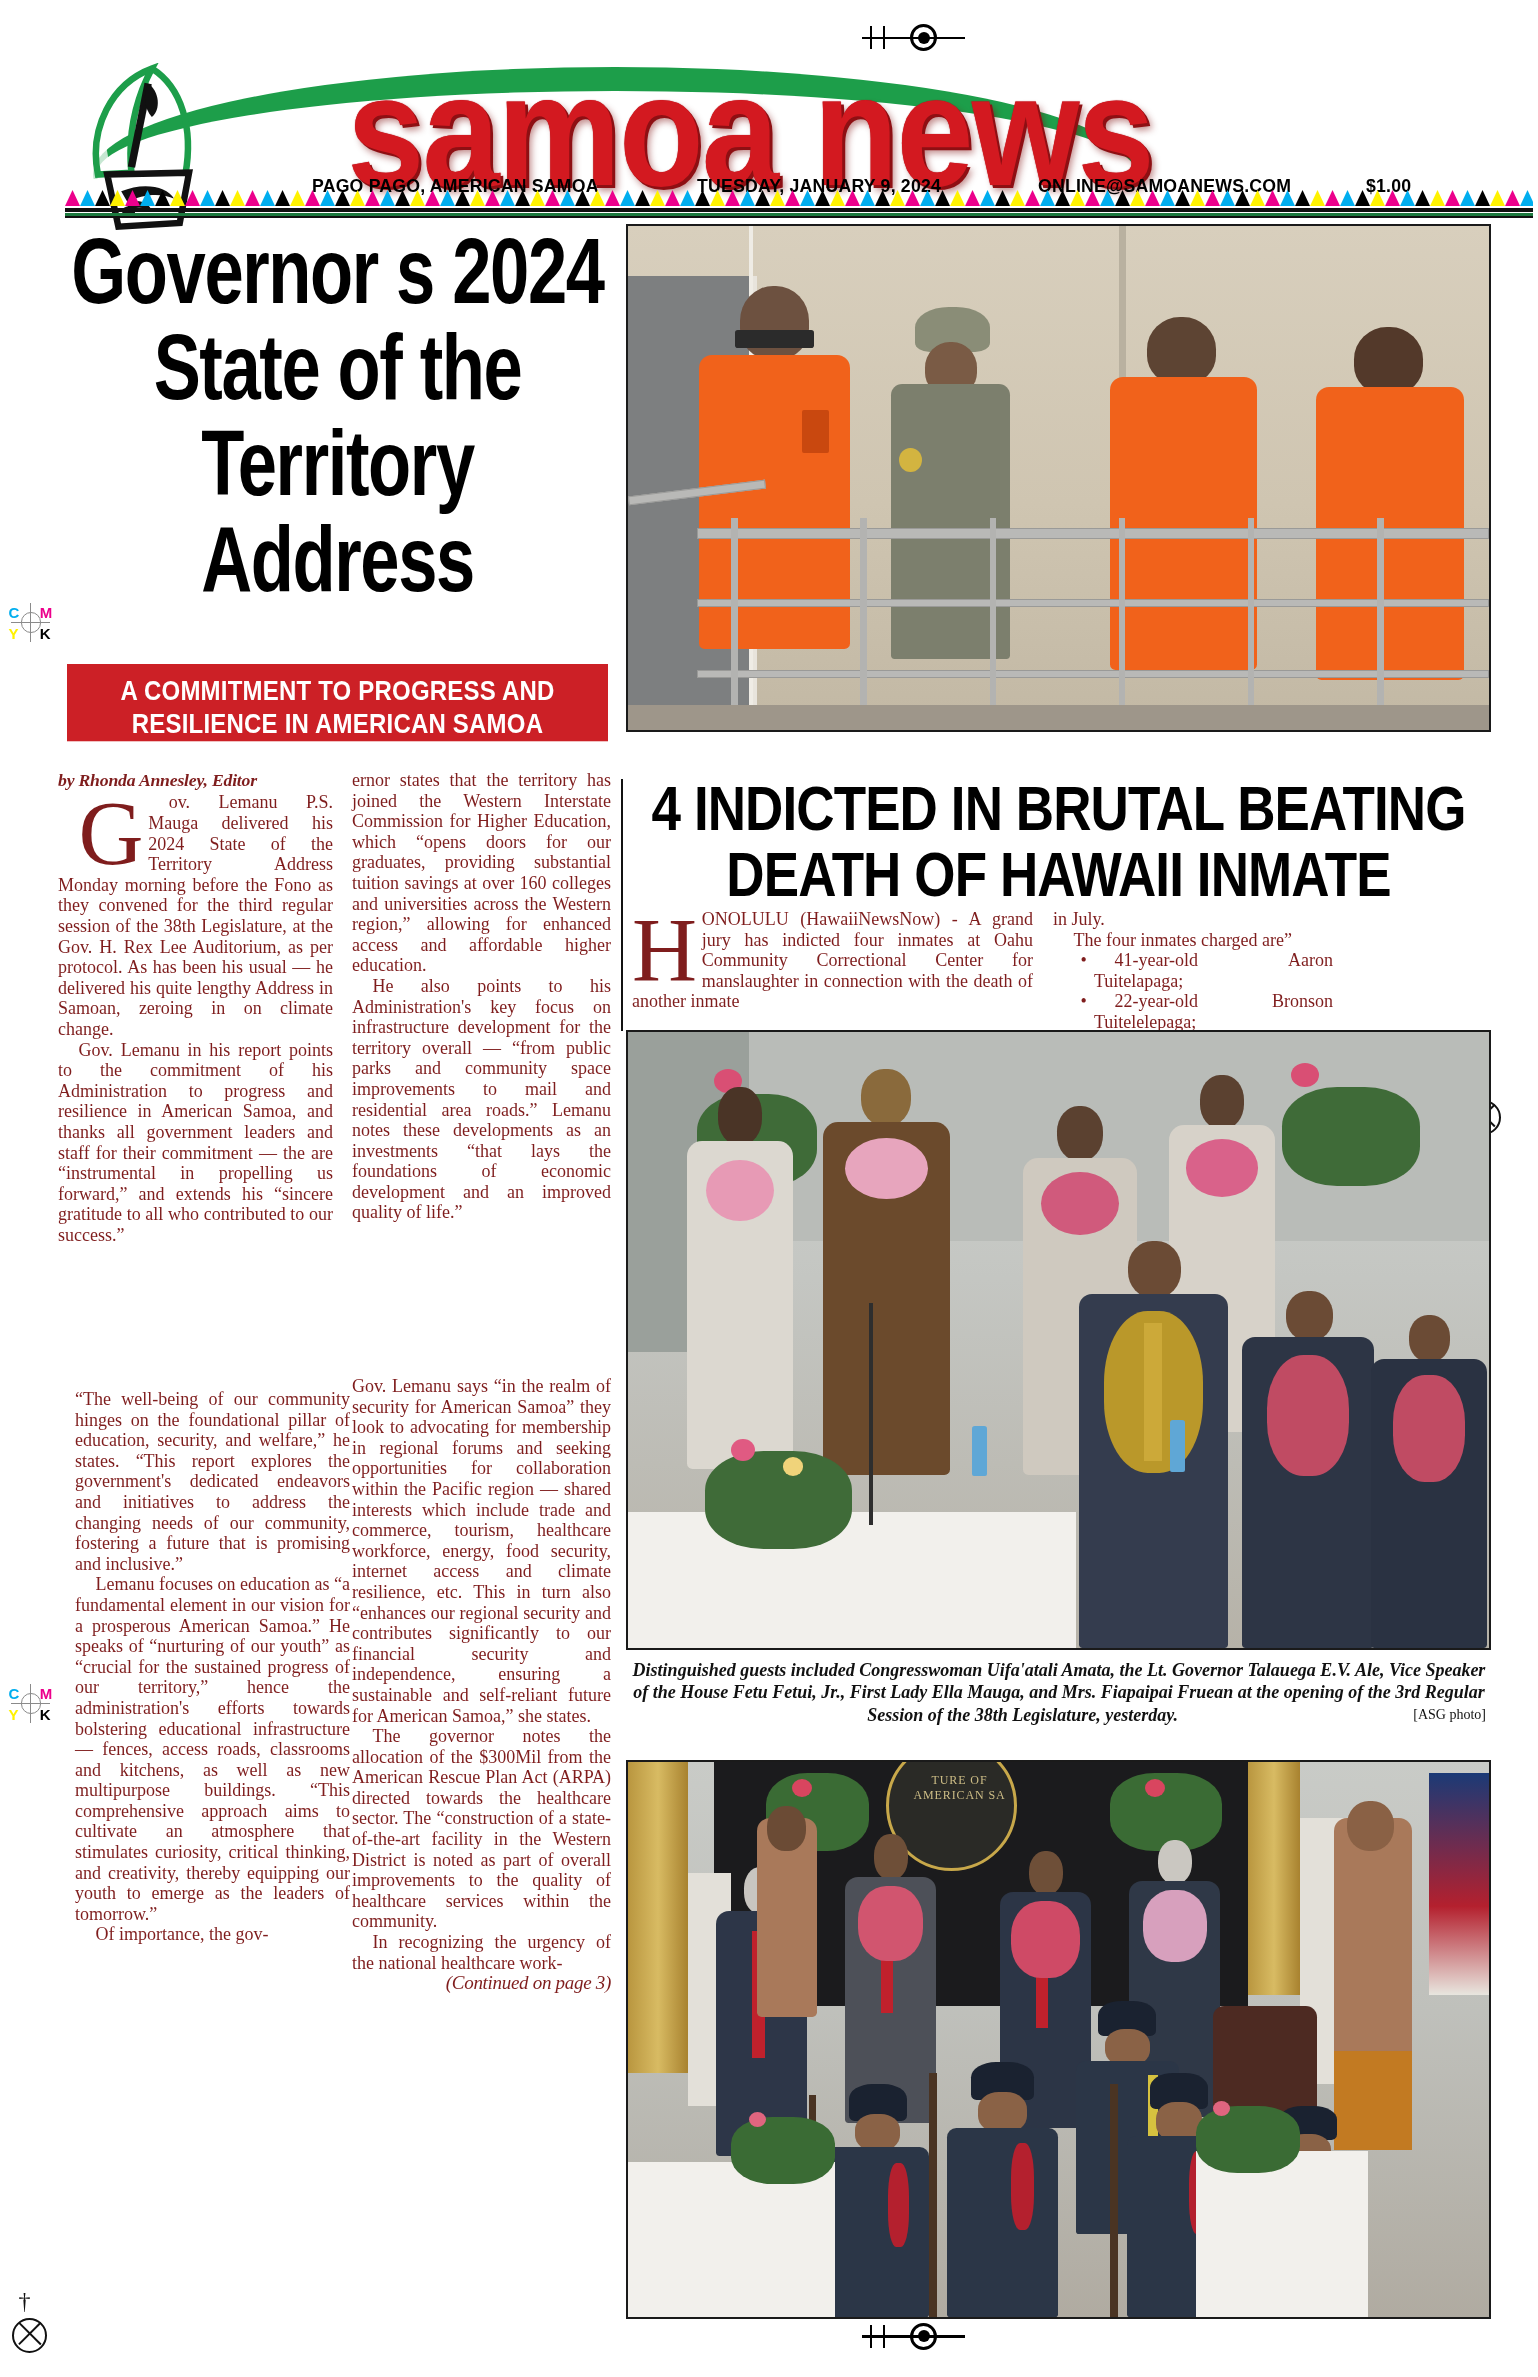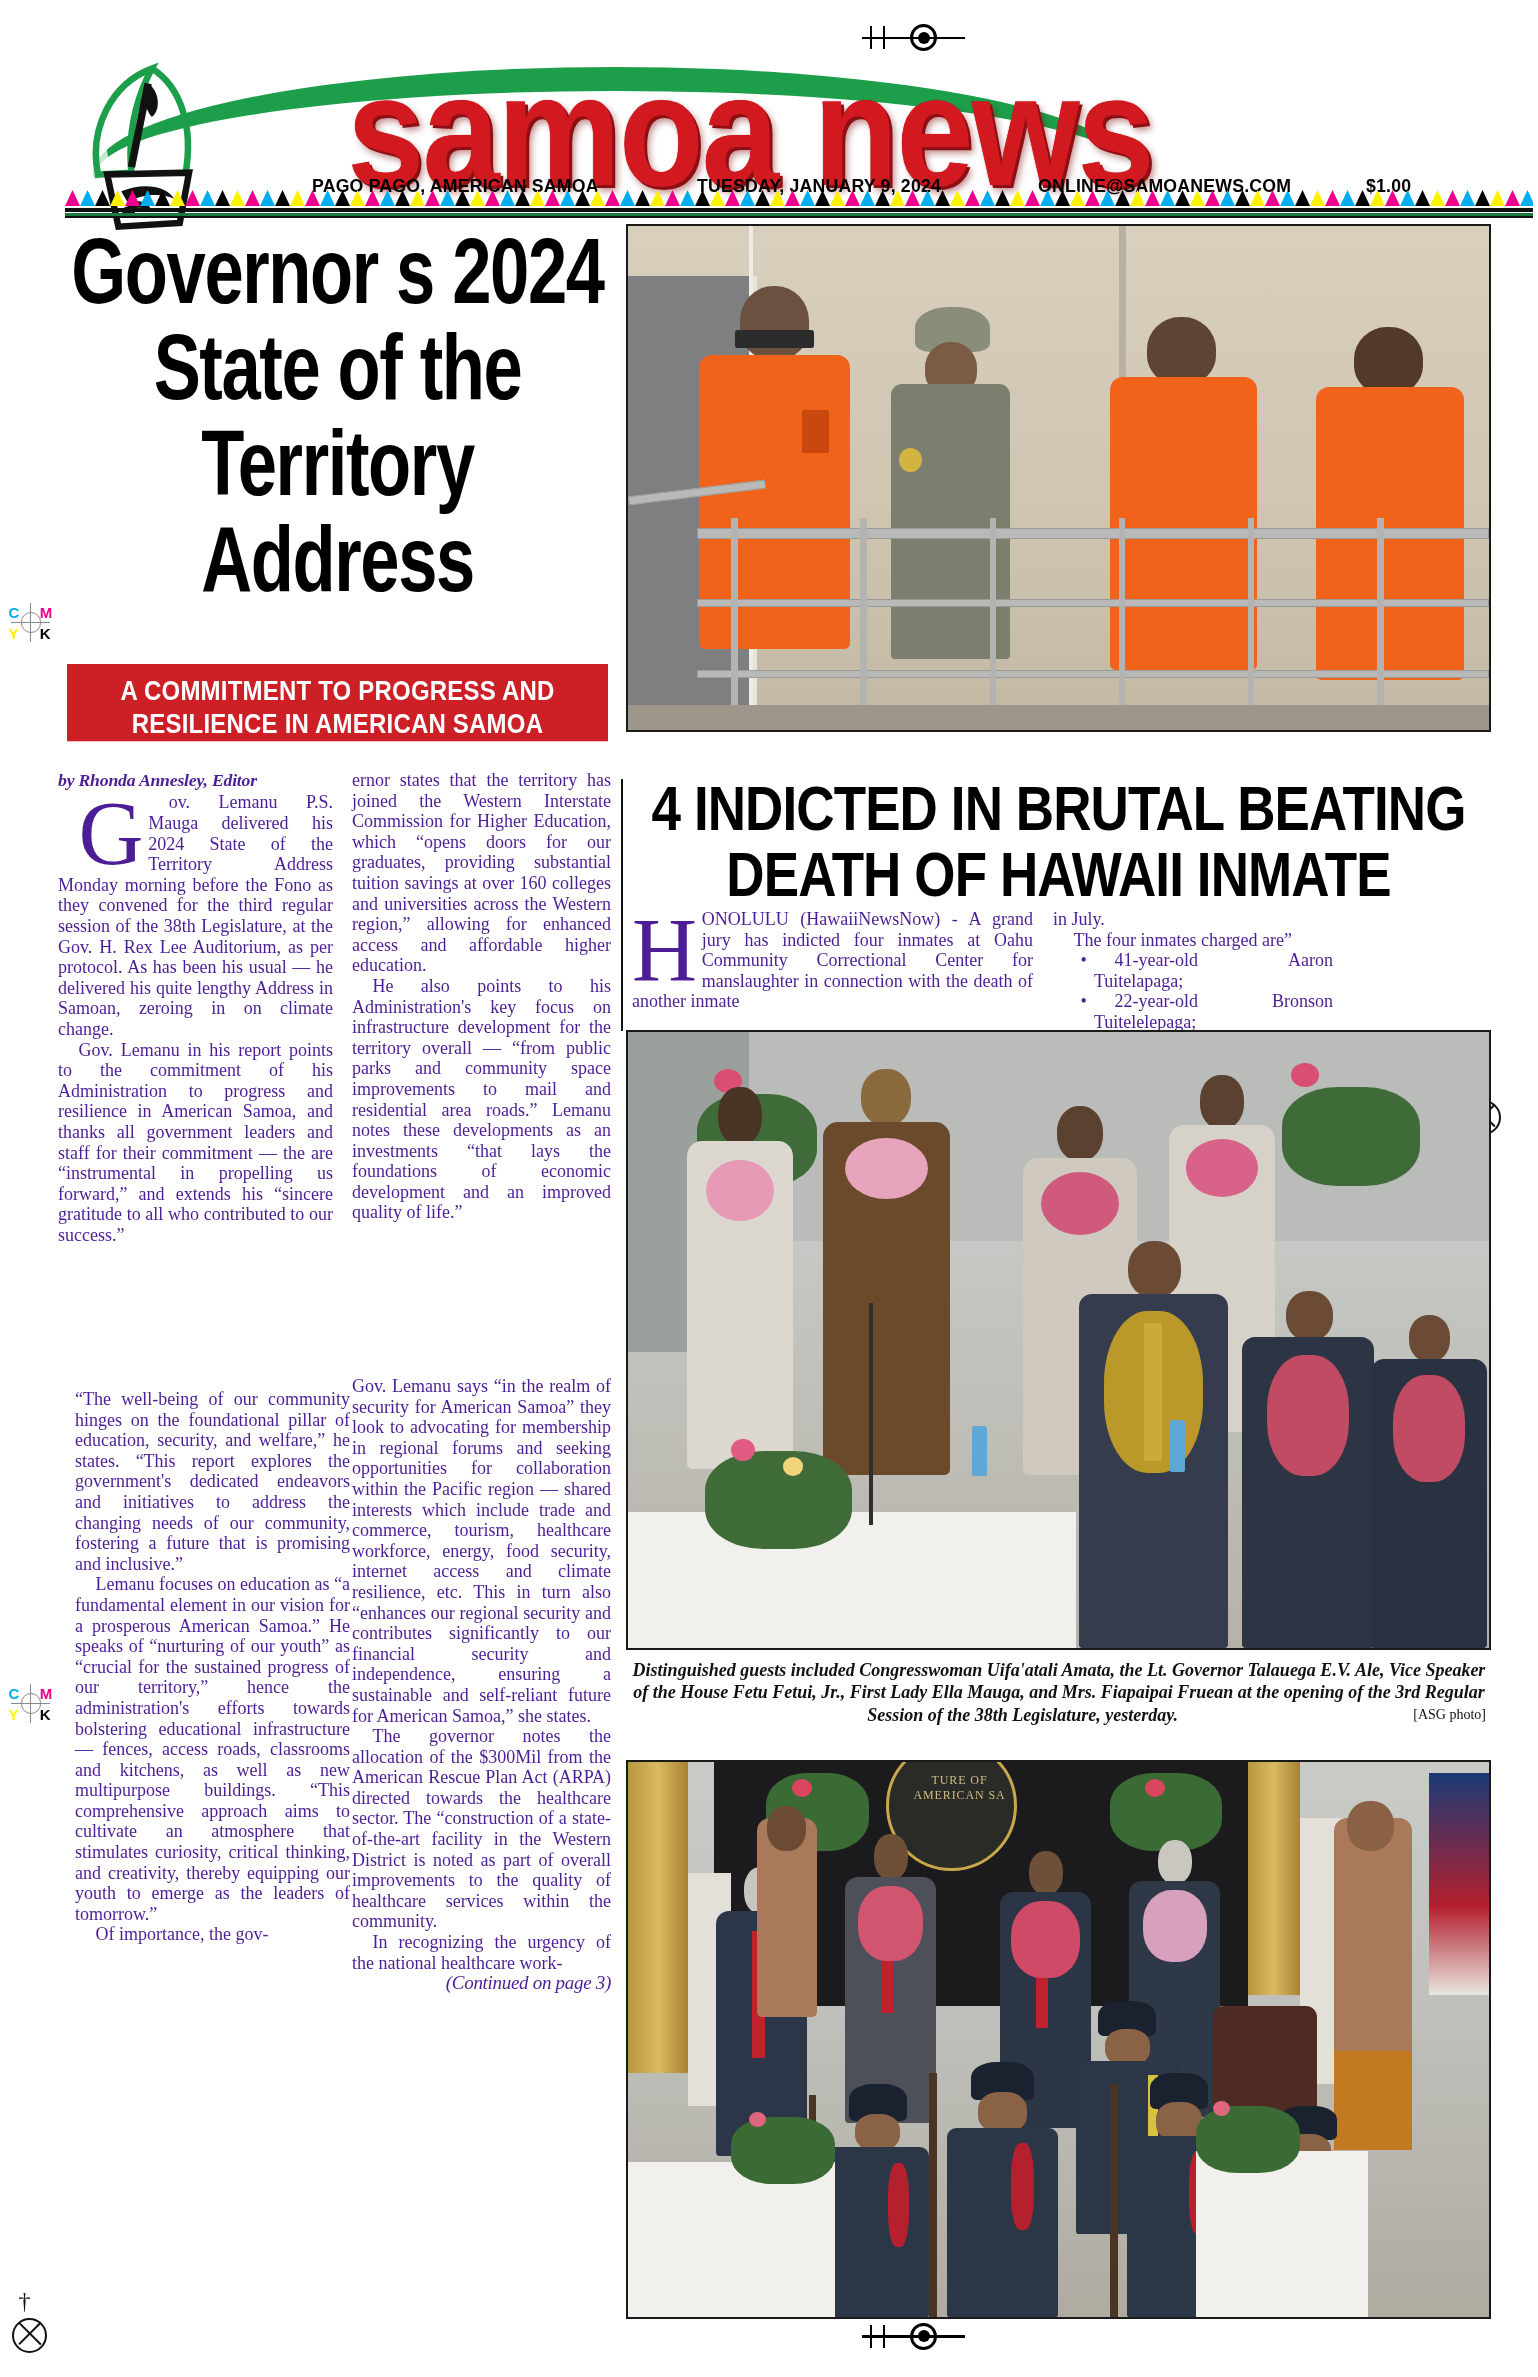--- a/index.html
+++ b/index.html
@@ -208,21 +208,21 @@
     transform-origin:center top;
   }
 
   
   .col {
     position:absolute;
     font-family:"Liberation Serif", serif;
     font-size:18px;
     line-height:20.6px;
     text-align:justify;
-    color:#4c1d95;
+    color:#7f1d1d;
     hyphens:none;
   }
   .col p { margin:0; text-indent:20.5px; }
   .col p.noind { text-indent:0; }
 
   .byline {
     font-weight:bold; font-style:italic; font-size:17.7px;
     text-indent:0 !important; margin-bottom:1.9px !important;
     letter-spacing:-0.2px;
   }

